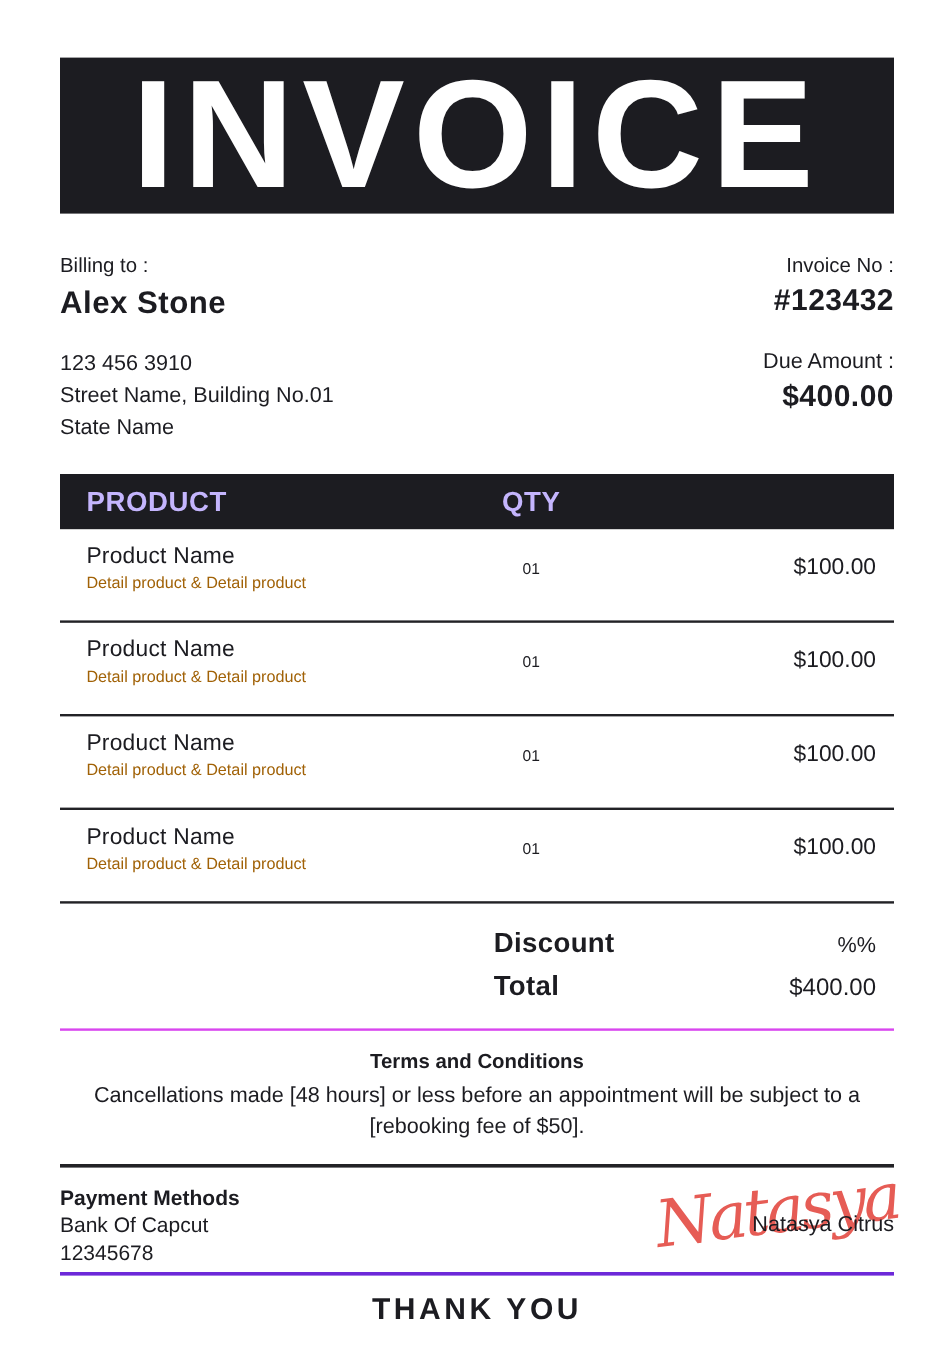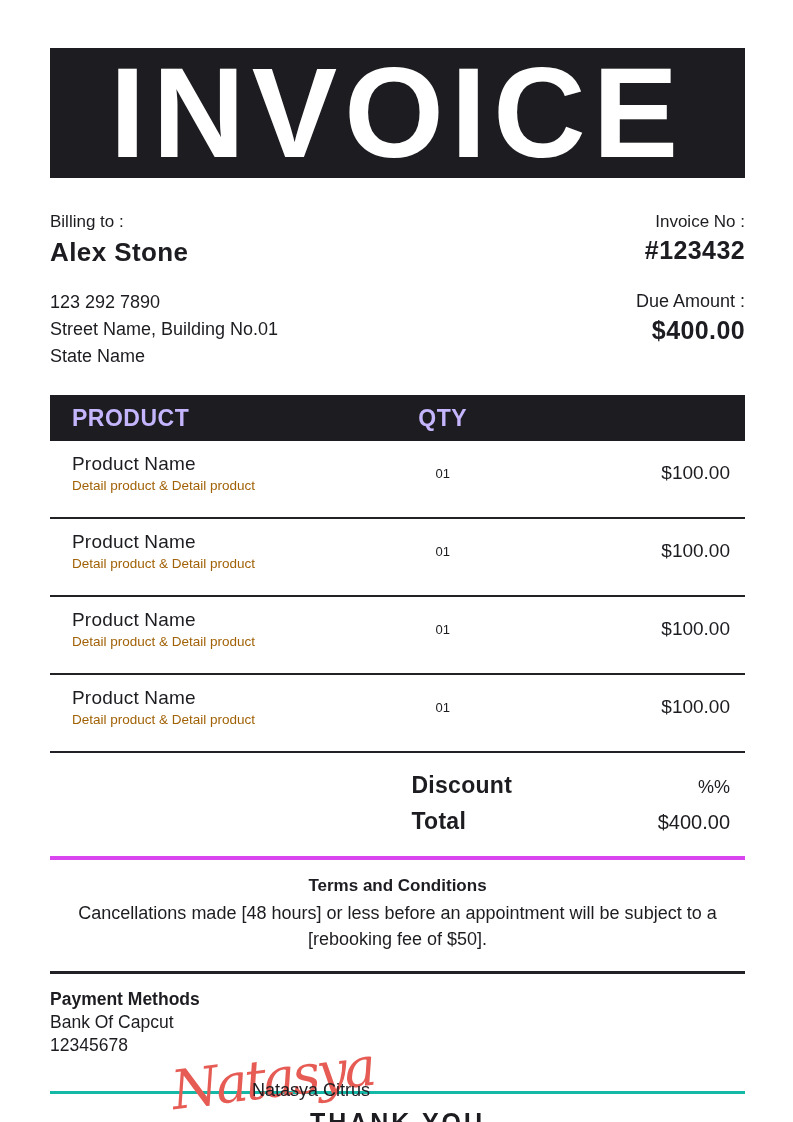--- a/index.html
+++ b/index.html
@@ -48,36 +48,36 @@
   .trow{
     display:flex;align-items:center;
     padding:12px 0 24px;border-bottom:2px solid #222226;
   }
   .p-name{font-size:19px;letter-spacing:.2px;}
   .p-detail{font-size:13.5px;margin-top:3px;color:#a16207;}
   .p-qty{font-size:13px;}
   .p-amount{font-size:19px;}
 
   
-  .summary{padding:15px 0 17px;border-bottom:4px solid #d946ef;}
+  .summary{padding:15px 0 17px;border-bottom:2px solid #d946ef;}
   .sumrow{display:flex;align-items:baseline;line-height:34px;}
   .sum-pad{flex:0 0 52%;}
   .sum-label{flex:1;font-weight:bold;font-size:23px;letter-spacing:.3px;}
   .sum-value{text-align:right;font-size:18px;padding-right:15px;}
   .sum-value.total{font-size:20px;}
 
   
   .terms{padding:16px 0 19px;text-align:center;border-bottom:3px solid #222226;}
   .terms-title{font-weight:bold;font-size:17px;}
   .terms-body{font-size:18px;line-height:26px;margin-top:4px;max-width:660px;margin-left:auto;margin-right:auto;}
 
   
   .footer{
     display:flex;justify-content:space-between;
-    padding:14px 0 0;border-bottom:3px solid #14b8a6;height:120px;flex-direction:column;
+    padding:14px 0 0;border-bottom:3px solid #6d28d9;height:90px;
   }
   .pay-title{font-weight:bold;font-size:17.5px;line-height:23px;}
   .pay-line{font-size:17.5px;line-height:23px;}
   .brand{position:relative;text-align:right;width:320px;}
   .brand-label{font-weight:bold;font-size:17.5px;position:relative;z-index:2;}
   .signature{
     position:absolute;right:-4px;top:-10px;z-index:1;
     font-family:"DejaVu Serif", serif;font-style:italic;
     font-size:54px;color:var(--sig);letter-spacing:-3px;
     transform:rotate(-7deg);white-space:nowrap;
@@ -97,21 +97,21 @@
 
   <header class="banner">
     <h1>INVOICE</h1>
   </header>
 
   <section class="info">
     <div>
       <div class="billing-label">Billing to :</div>
       <div class="billing-name">Alex Stone</div>
       <div class="billing-contact">
-        <div>123 292 7890</div>
+        <div>123 456 3910</div>
         <div>Street Name, Building No.01</div>
         <div>State Name</div>
       </div>
     </div>
     <div class="meta">
       <div class="meta-label">Invoice No :</div>
       <div class="meta-number">#123432</div>
       <div class="meta-label2">Due Amount :</div>
       <div class="meta-amount">$400.00</div>
     </div>

